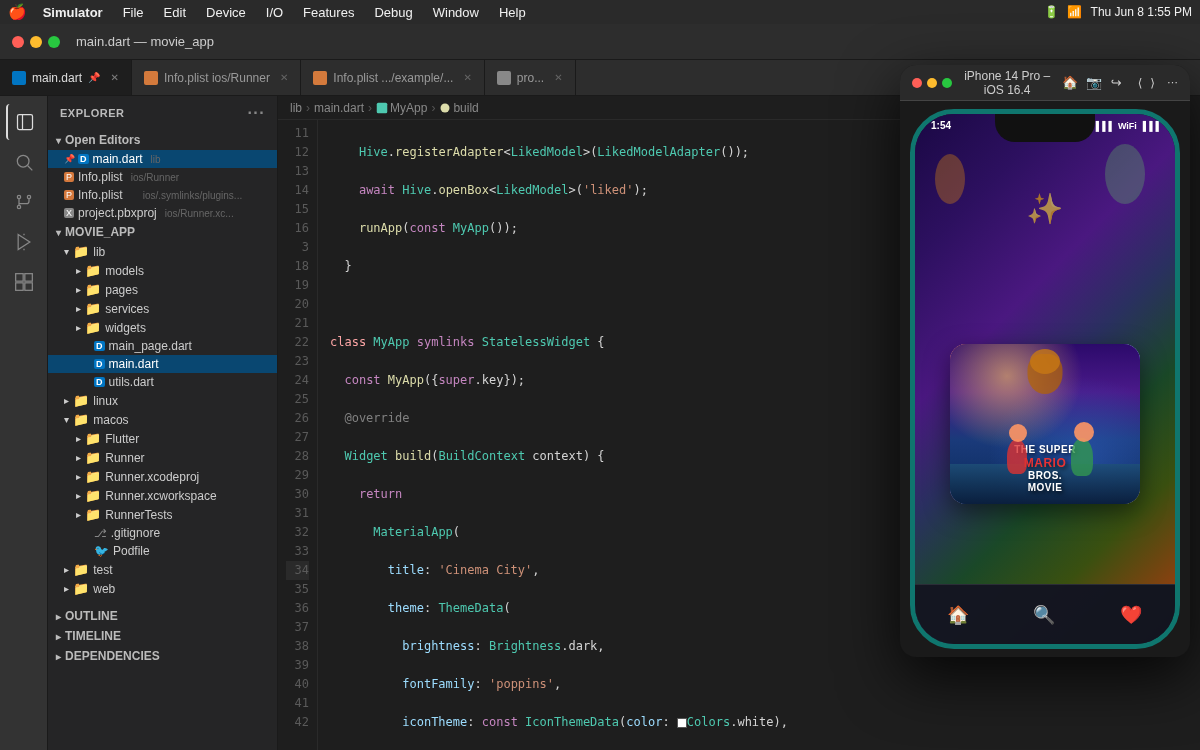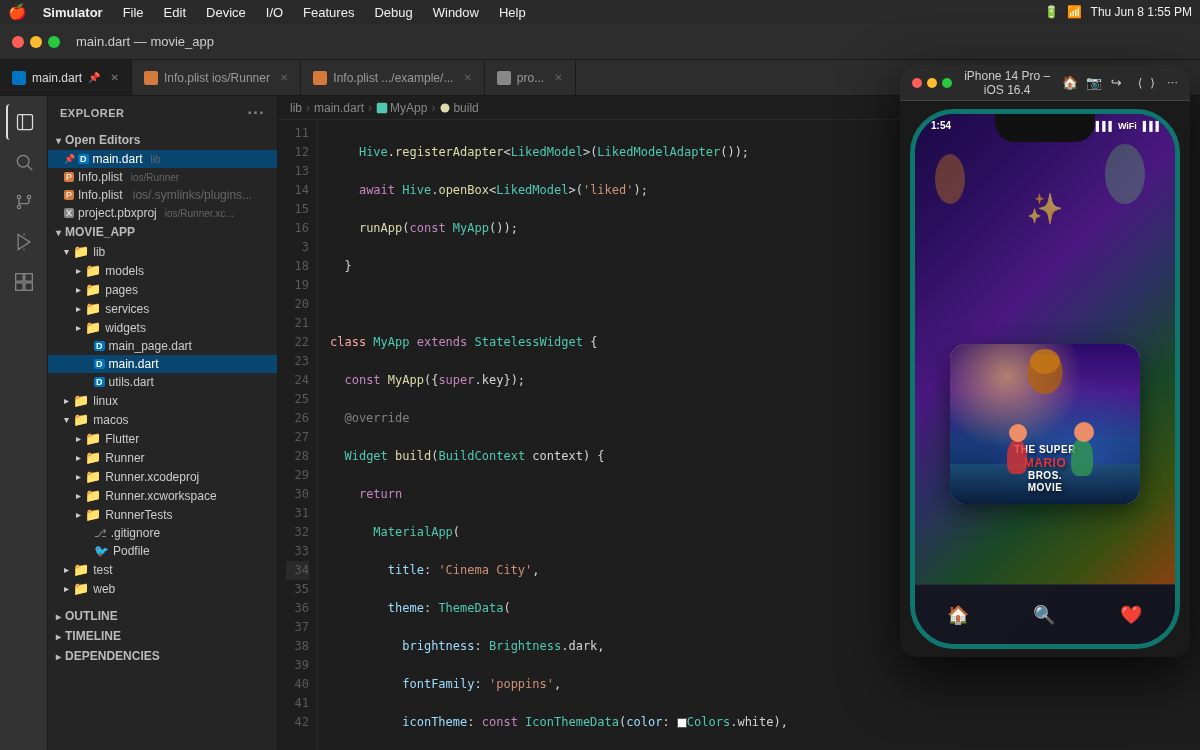--- a/index.html
+++ b/index.html
@@ -513,21 +513,21 @@
       <span style="color:#666;font-size:10px;margin-left:4px;">lib</span>
     </div>
     <div class="tree-item tree-indent-1">
       <span class="file-plist">P</span>
       <span>Info.plist</span>
       <span style="color:#666;font-size:10px;margin-left:4px;">ios/Runner</span>
     </div>
     <div class="tree-item tree-indent-1">
       <span class="file-plist">P</span>
       <span>Info.plist</span>
-      <span style="color:#666;font-size:12px;margin-left:6px;">ios/.symlinks/plugins...</span>
+      <span style="color:#666;font-size:10px;margin-left:16px;">ios/.symlinks/plugins...</span>
     </div>
     <div class="tree-item tree-indent-1">
       <span class="file-xcodeproj">X</span>
       <span>project.pbxproj</span>
       <span style="color:#666;font-size:10px;margin-left:4px;">ios/Runner.xc...</span>
     </div>
 
     <div class="section-header">
       <span class="chevron">▾</span>
       <span>MOVIE_APP</span>
@@ -698,21 +698,21 @@
           <div>40</div>
         <div>41</div>
           <div>42</div>
       </div>
       <div class="code-lines">
 <div class="line"><span class="plain">    </span><span class="cls">Hive</span><span class="plain">.</span><span class="fn">registerAdapter</span><span class="plain">&lt;</span><span class="cls">LikedModel</span><span class="plain">&gt;(</span><span class="cls">LikedModelAdapter</span><span class="plain">());</span></div>
 <div class="line"><span class="plain">    </span><span class="kw">await</span><span class="plain"> </span><span class="cls">Hive</span><span class="plain">.</span><span class="fn">openBox</span><span class="plain">&lt;</span><span class="cls">LikedModel</span><span class="plain">&gt;(</span><span class="str">'liked'</span><span class="plain">);</span></div>
 <div class="line"><span class="plain">    </span><span class="fn">runApp</span><span class="plain">(</span><span class="kw">const</span><span class="plain"> </span><span class="cls">MyApp</span><span class="plain">());</span></div>
 <div class="line"><span class="plain">  }</span></div>
 <div class="line"></div>
-<div class="line"><span class="kw2">class</span><span class="plain"> </span><span class="cls">MyApp</span><span class="plain"> </span><span class="kw">extends</span><span class="plain"> </span><span class="cls">StatelessWidget</span><span class="plain"> {</span></div>
+<div class="line"><span class="kw2">class</span><span class="plain"> </span><span class="cls">MyApp</span><span class="plain"> </span><span class="kw">symlinks</span><span class="plain"> </span><span class="cls">StatelessWidget</span><span class="plain"> {</span></div>
 <div class="line"><span class="plain">  </span><span class="kw">const</span><span class="plain"> </span><span class="fn">MyApp</span><span class="plain">({</span><span class="kw">super</span><span class="plain">.key});</span></div>
 <div class="line"><span class="ann">  @override</span></div>
 <div class="line"><span class="plain">  </span><span class="cls">Widget</span><span class="plain"> </span><span class="fn">build</span><span class="plain">(</span><span class="cls">BuildContext</span><span class="plain"> context) {</span></div>
 <div class="line"><span class="plain">    </span><span class="kw">return</span></div>
 <div class="line"><span class="plain">      </span><span class="cls">MaterialApp</span><span class="plain">(</span></div>
 <div class="line"><span class="plain">        </span><span class="prop">title</span><span class="plain">: </span><span class="str">'Cinema City'</span><span class="plain">,</span></div>
 <div class="line"><span class="plain">        </span><span class="prop">theme</span><span class="plain">: </span><span class="cls">ThemeData</span><span class="plain">(</span></div>
 <div class="line"><span class="plain">          </span><span class="prop">brightness</span><span class="plain">: </span><span class="cls">Brightness</span><span class="plain">.dark,</span></div>
 <div class="line"><span class="plain">          </span><span class="prop">fontFamily</span><span class="plain">: </span><span class="str">'poppins'</span><span class="plain">,</span></div>
 <div class="line"><span class="plain">          </span><span class="prop">iconTheme</span><span class="plain">: </span><span class="kw">const</span><span class="plain"> </span><span class="cls">IconThemeData</span><span class="plain">(</span><span class="prop">color</span><span class="plain">: </span><span style="display:inline-block;width:10px;height:10px;background:#fff;vertical-align:middle;border:1px solid #555;"></span><span class="cls">Colors</span><span class="plain">.white),</span></div>

